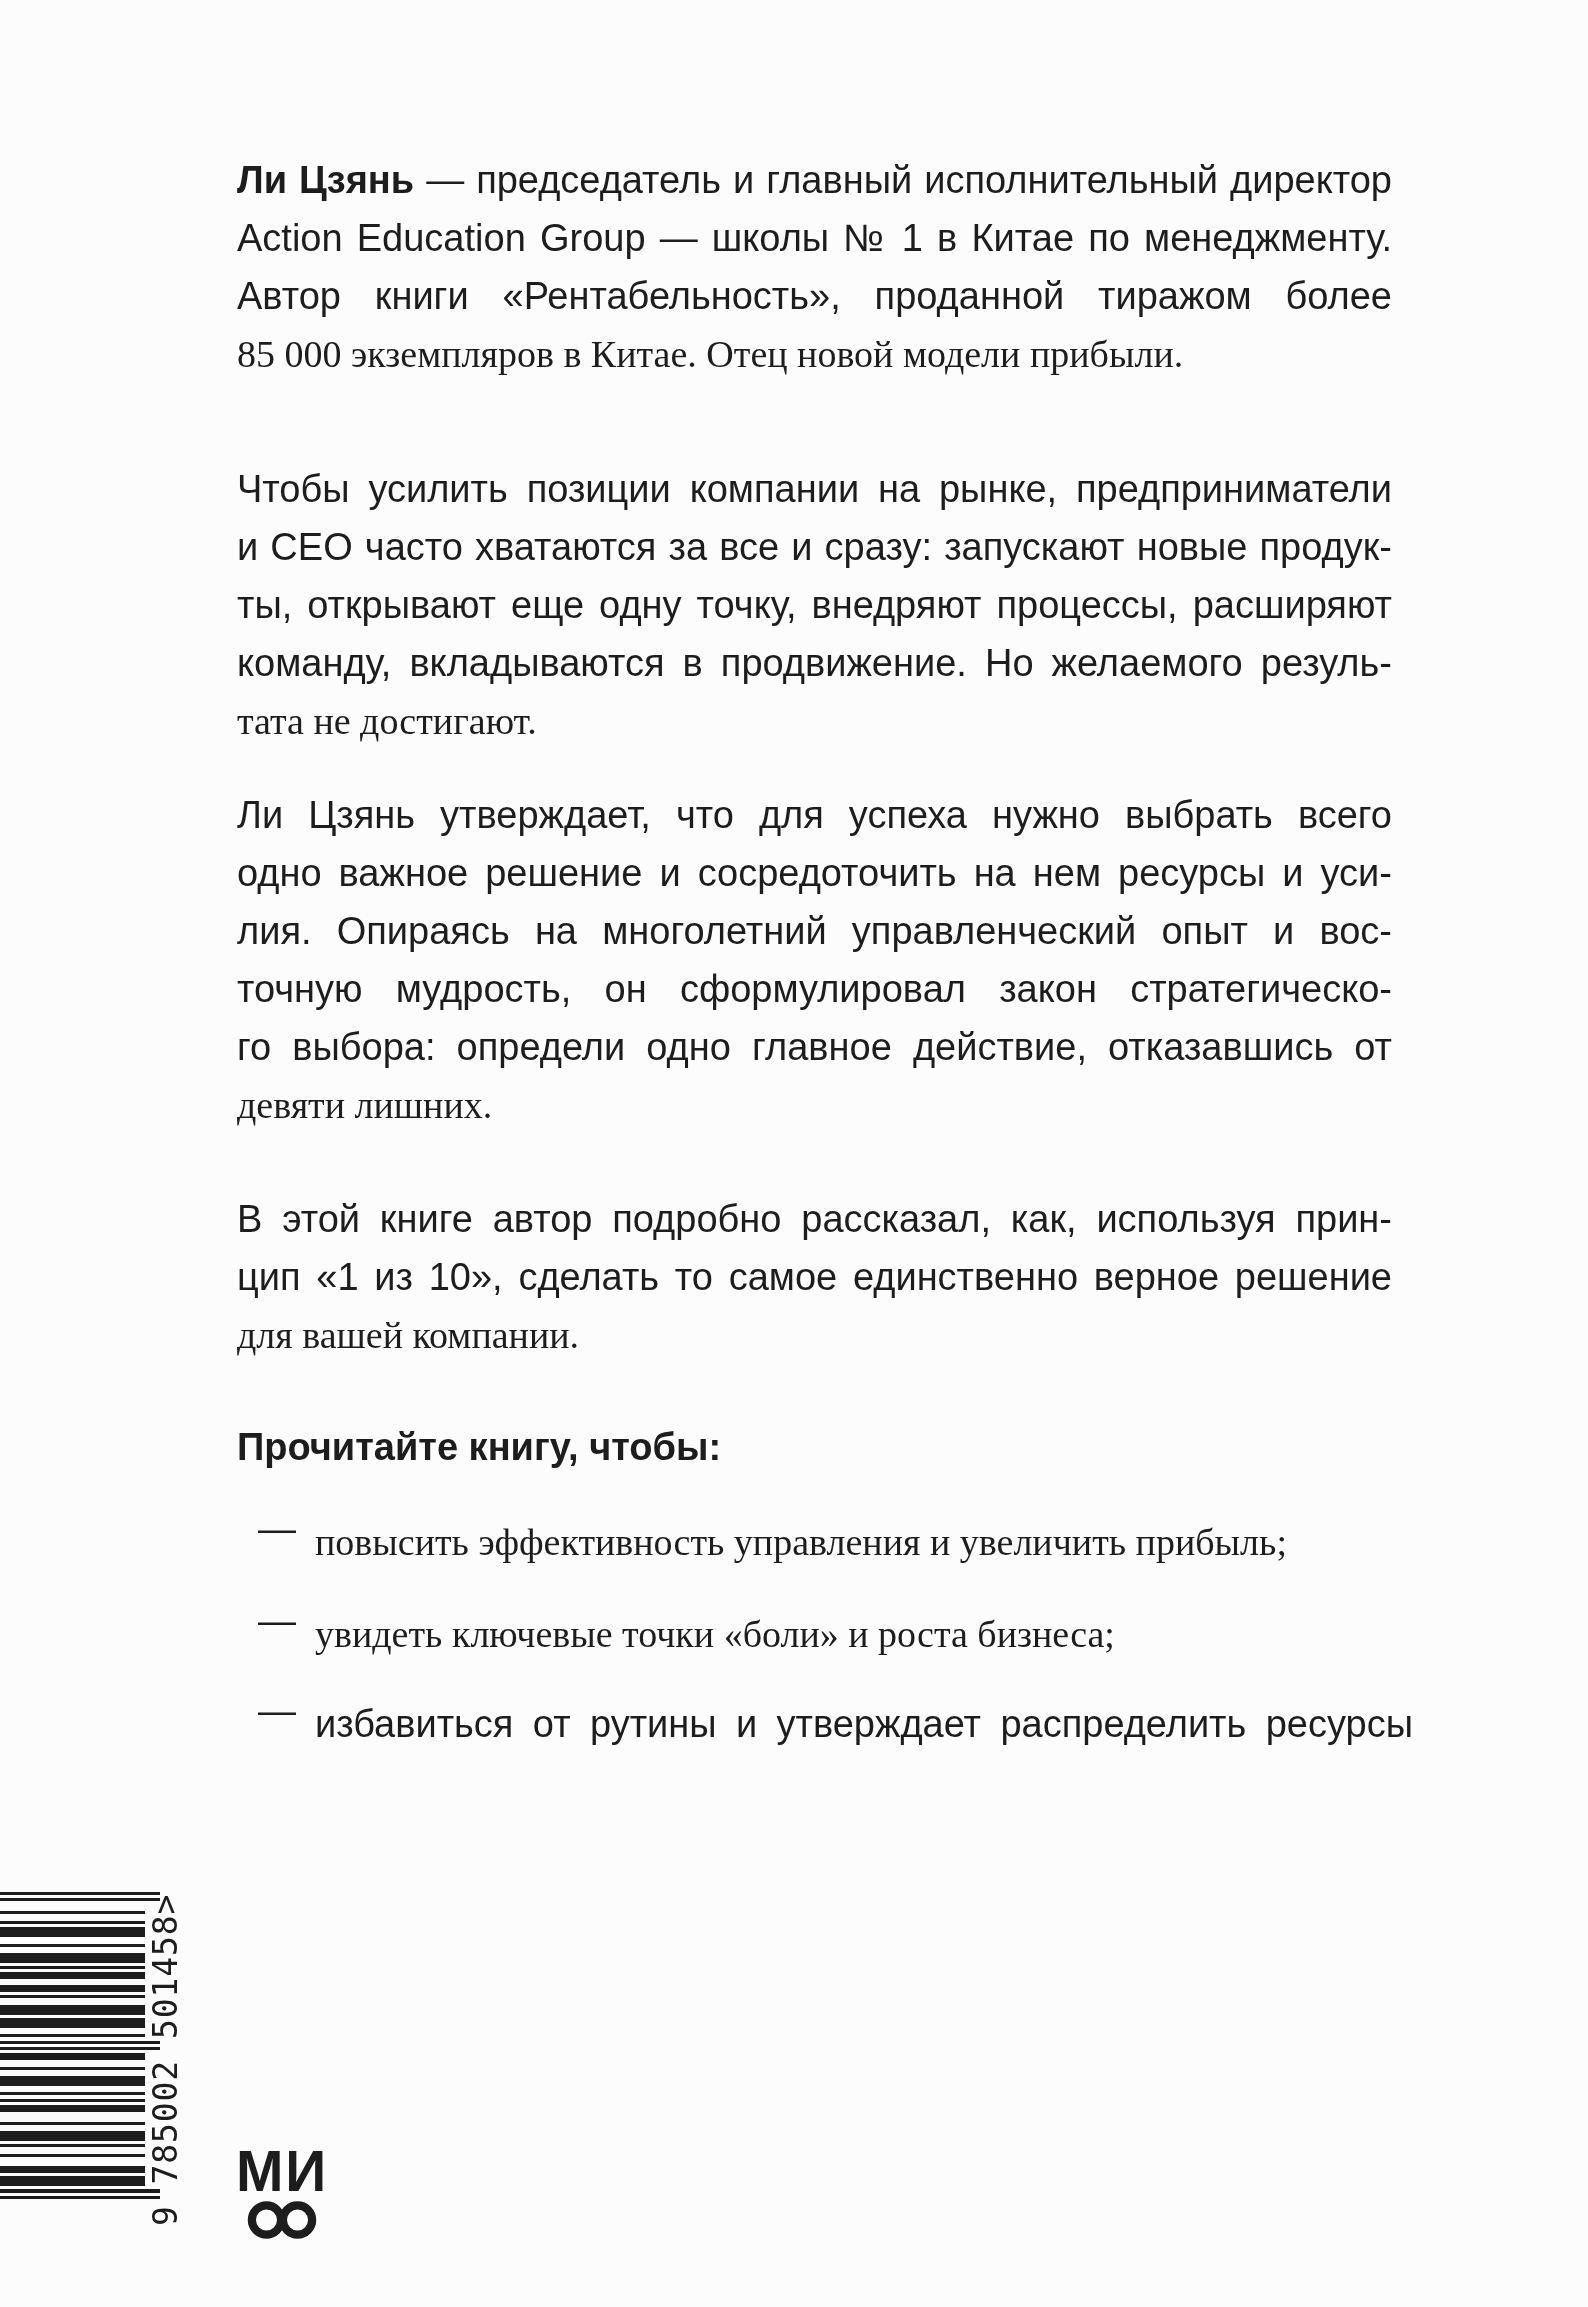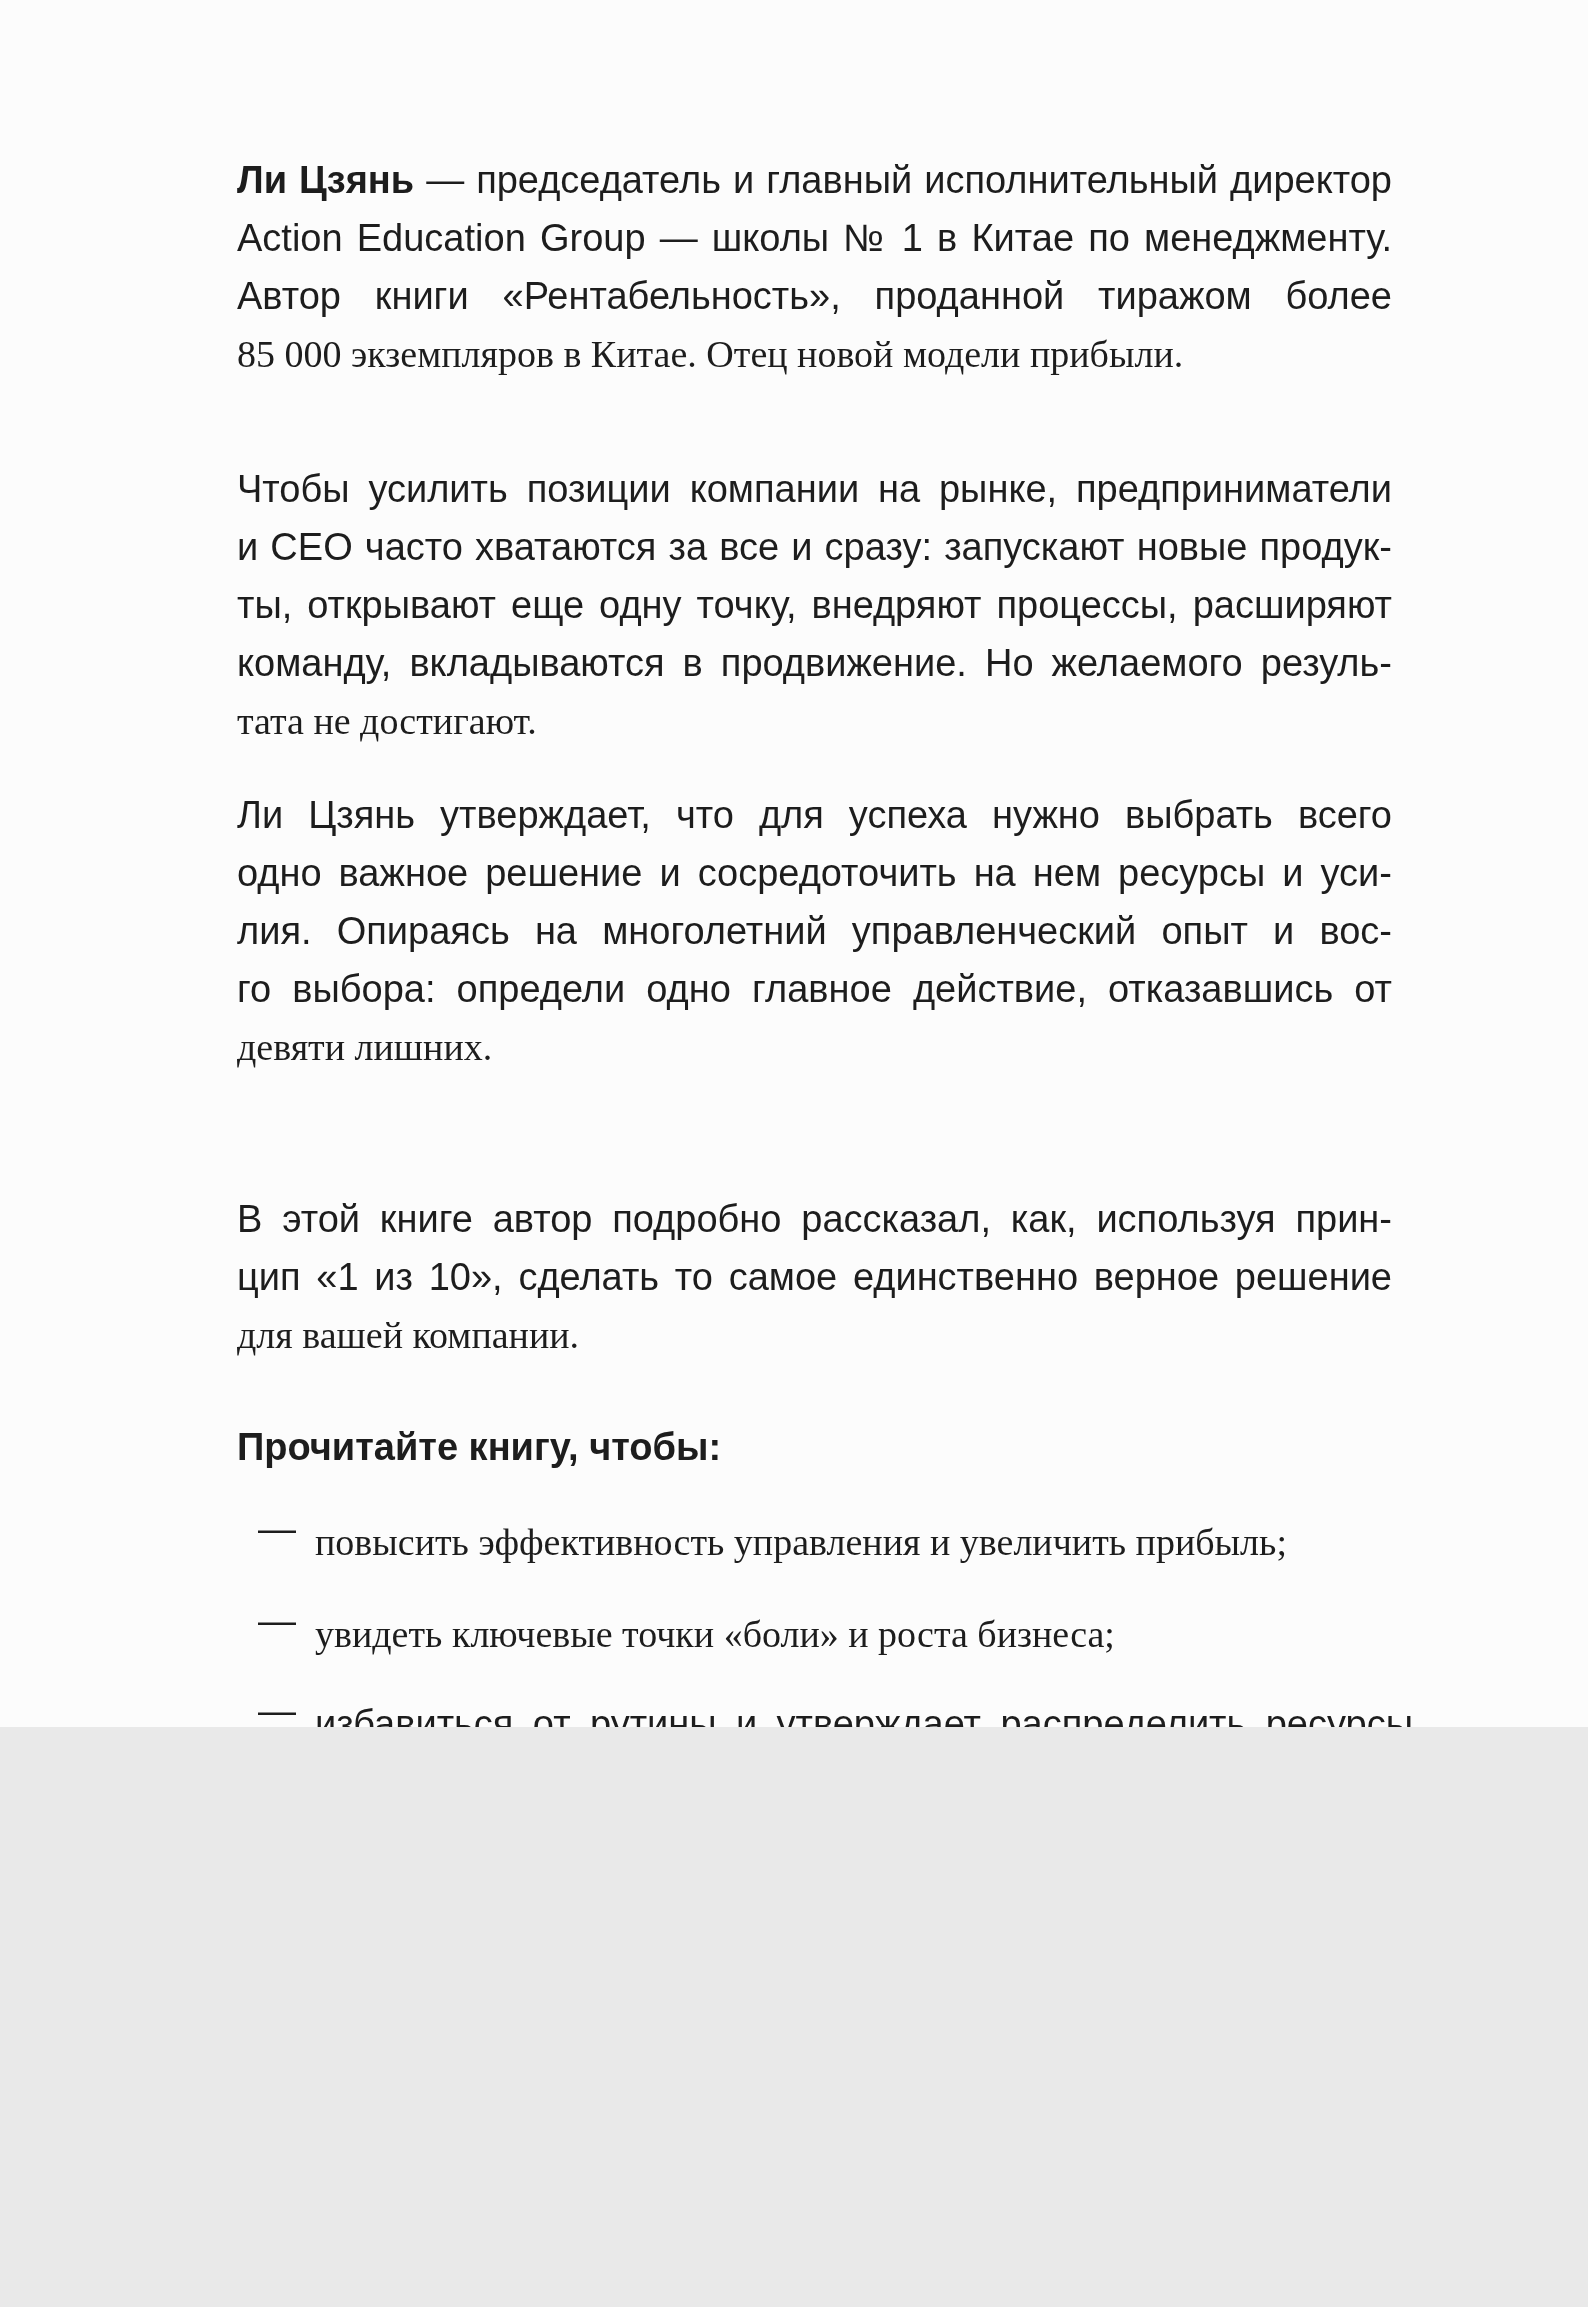--- a/index.html
+++ b/index.html
@@ -1,19 +1,19 @@
 <!DOCTYPE html>
 <html style="font-size:14.8px"><head>
 <meta charset="utf-8">
 <style>
   html,body{margin:0;padding:0;}
   body{background:#e9e9e9;font-family:"Liberation Sans","DejaVu Sans",sans-serif;}
   #page{
     position:relative;
-    width:1588px;height:1727px;
+    width:1588px;height:2307px;
     margin:0 auto;
     background:#fcfcfc;
     color:#1d1d1d;
     overflow:hidden;
   }
   .text-col{
     position:absolute;
     left:237px;
     width:1155px;
     font-size:38px;
@@ -100,20 +100,21 @@
     <div class="jline">и CEO часто хватаются за все и сразу: запускают новые продук-</div>
     <div class="jline">ты, открывают еще одну точку, внедряют процессы, расширяют</div>
     <div class="jline">команду, вкладываются в продвижение. Но желаемого резуль-</div>
     <div class="lline">тата не достигают.</div>
   </div>
 
   <div class="text-col" style="top:786px">
     <div class="jline">Ли Цзянь утверждает, что для успеха нужно выбрать всего</div>
     <div class="jline">одно важное решение и сосредоточить на нем ресурсы и уси-</div>
     <div class="jline">лия. Опираясь на многолетний управленческий опыт и вос-</div>
+    <div class="jline">точную мудрость, он сформулировал закон стратегическо-</div>
     <div class="jline">го выбора: определи одно главное действие, отказавшись от</div>
     <div class="lline">девяти лишних.</div>
   </div>
 
   <div class="text-col" style="top:1190px">
     <div class="jline">В этой книге автор подробно рассказал, как, используя прин-</div>
     <div class="jline">цип «1 из 10», сделать то самое единственно верное решение</div>
     <div class="lline">для вашей компании.</div>
   </div>
 

